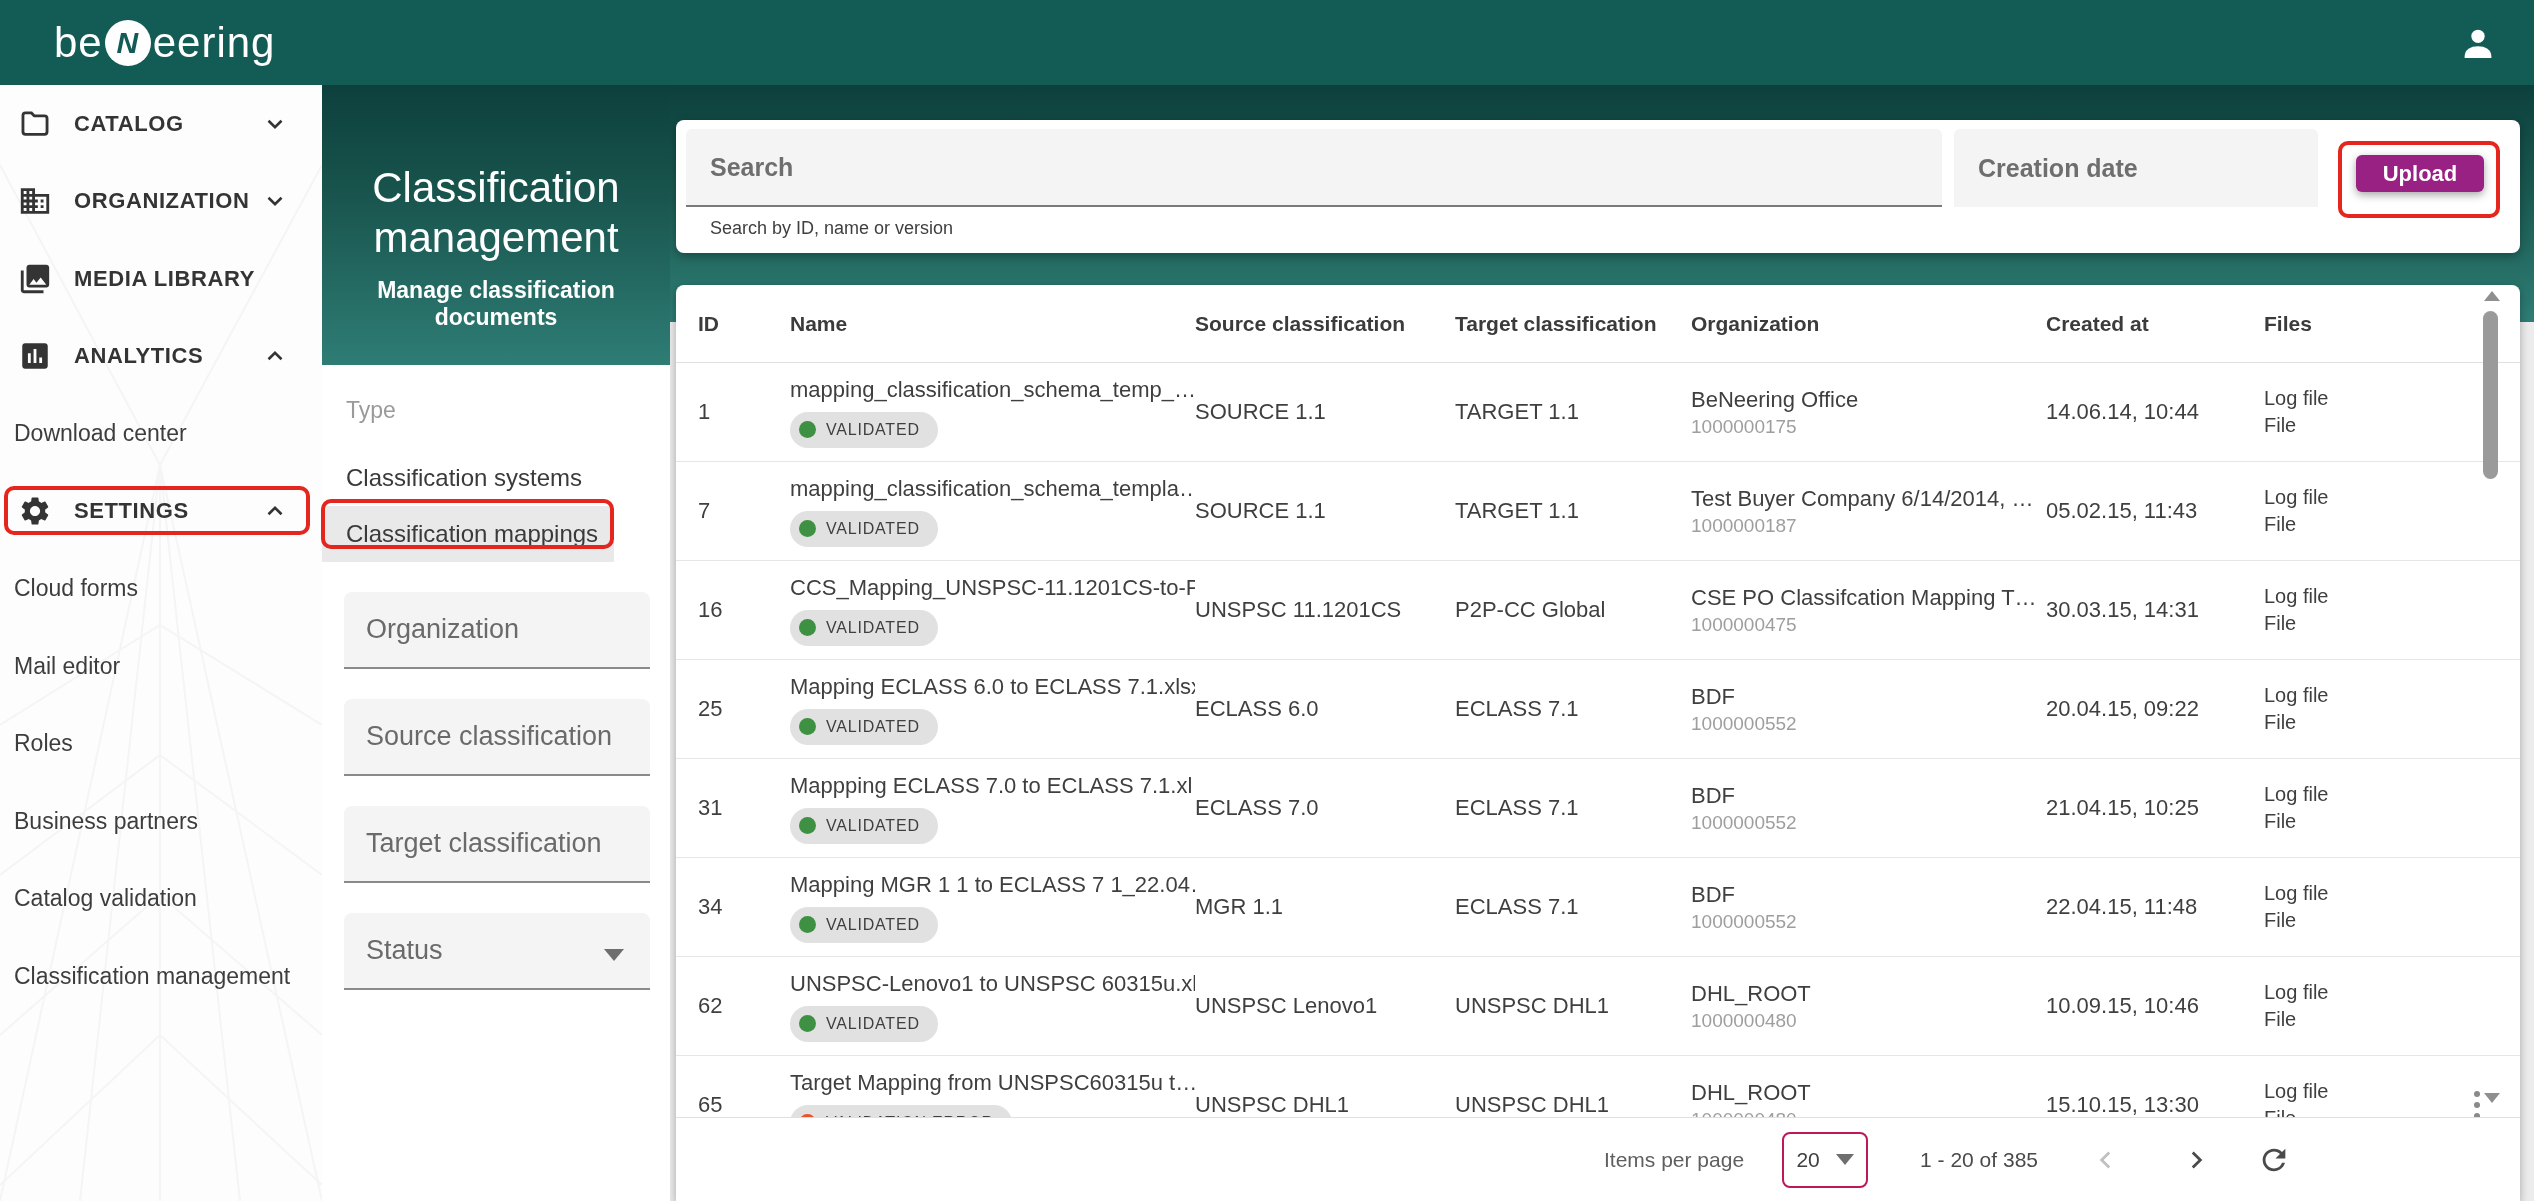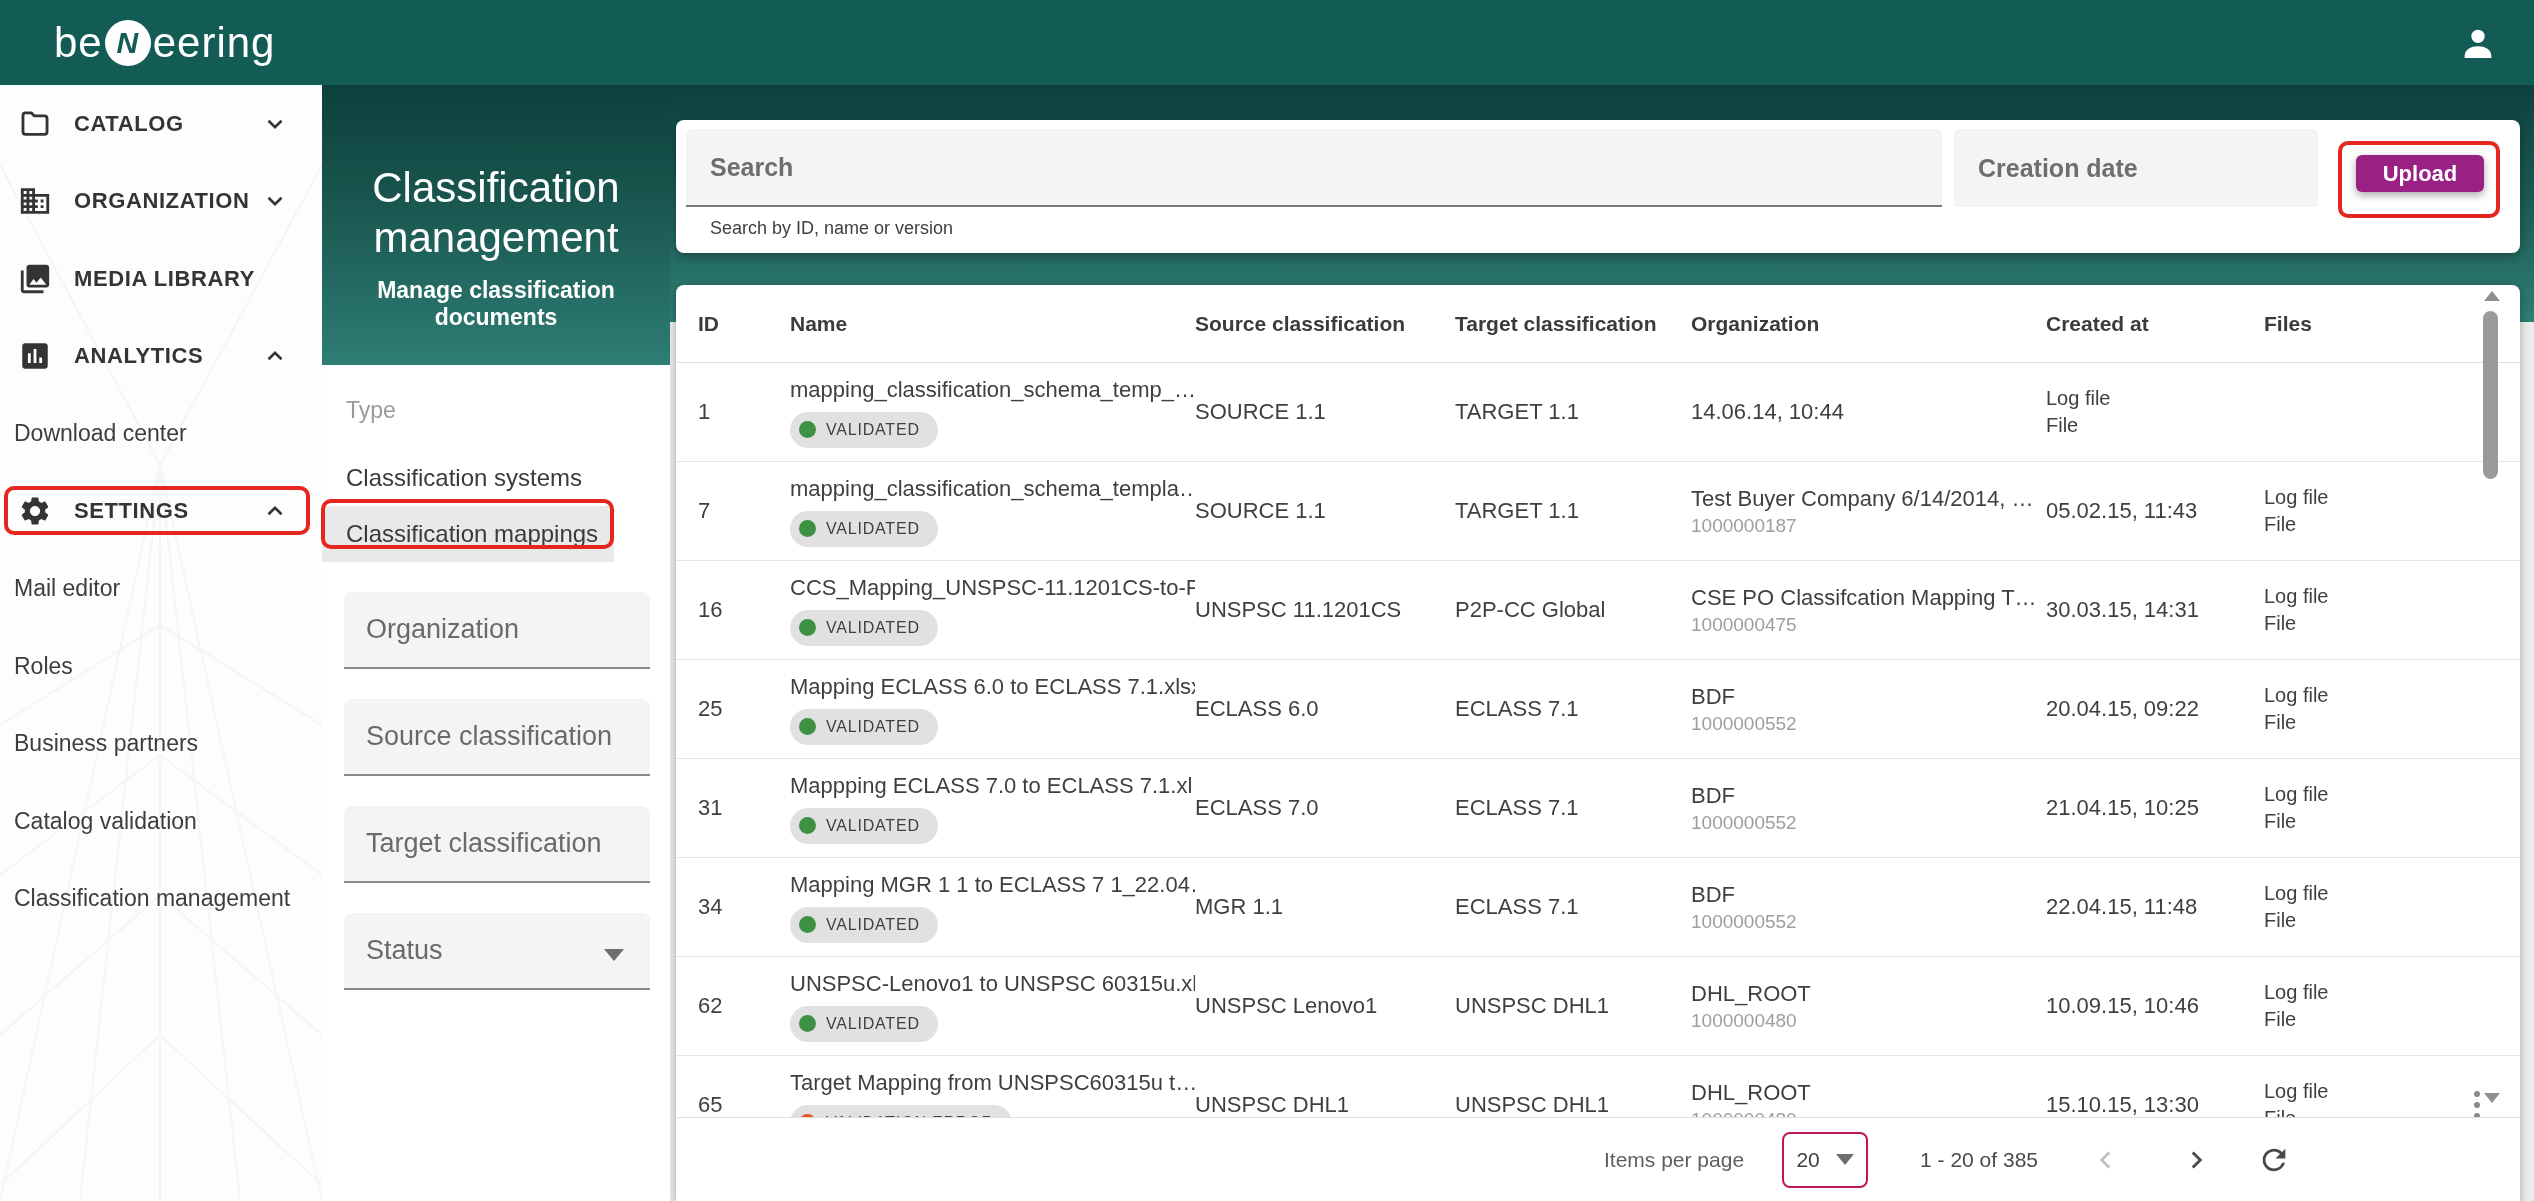--- a/index.html
+++ b/index.html
@@ -176,20 +176,23 @@
         <svg class="ic" viewBox="0 0 24 24">
             <path d="M19.14 12.94c.04-.3.06-.61.06-.94 0-.32-.02-.64-.07-.94l2.03-1.58c.18-.14.23-.41.12-.61l-1.92-3.32c-.12-.22-.37-.29-.59-.22l-2.39.96c-.5-.38-1.03-.7-1.62-.94l-.36-2.54c-.04-.24-.24-.41-.48-.41h-3.84c-.24 0-.43.17-.47.41l-.36 2.54c-.59.24-1.13.57-1.62.94l-2.39-.96c-.22-.08-.47 0-.59.22L2.74 8.87c-.12.21-.08.47.12.61l2.03 1.58c-.05.3-.09.63-.09.94s.02.64.07.94l-2.03 1.58c-.18.14-.23.41-.12.61l1.92 3.32c.12.22.37.29.59.22l2.39-.96c.5.38 1.03.7 1.62.94l.36 2.54c.05.24.24.41.48.41h3.84c.24 0 .44-.17.47-.41l.36-2.54c.59-.24 1.13-.56 1.62-.94l2.39.96c.22.08.47 0 .59-.22l1.92-3.32c.12-.22.07-.47-.12-.61l-2.01-1.58zM12 15.6c-1.98 0-3.6-1.62-3.6-3.6s1.62-3.6 3.6-3.6 3.6 1.62 3.6 3.6-1.62 3.6-3.6 3.6z" fill="#343434"></path>
           </svg>
         <span class="lbl">SETTINGS</span>
         <svg class="chev" viewBox="0 0 24 24">
             <path d="M6 15l6-6 6 6" fill="none" stroke="#343434" stroke-width="2.4"></path>
           </svg>
       </div>
 
       <div class="si si-sub">
+        <span>Cloud forms</span>
+      </div>
+      <div class="si si-sub">
         <span>Mail editor</span>
       </div>
       <div class="si si-sub">
         <span>Roles</span>
       </div>
       <div class="si si-sub">
         <span>Business partners</span>
       </div>
       <div class="si si-sub">
         <span>Catalog validation</span>
@@ -265,20 +268,24 @@
           <div class="cell">1</div>
           <div class="cell name-cell">
             <div class="doc-name">mapping_classification_schema_temp_…</div>
             <div class="badge validated">
                 <span class="dot"></span>
                 <span class="btxt">VALIDATED</span>
               </div>
           </div>
           <div class="cell">SOURCE 1.1</div>
           <div class="cell">TARGET 1.1</div>
+          <div class="cell org-cell">
+              <div class="org-name">BeNeering Office</div>
+              <div class="org-id">1000000175</div>
+            </div>
           <div class="cell">14.06.14, 10:44</div>
           <div class="cell files-cell">
               <div>Log file</div>
               <div>File</div>
             </div>
           <div></div>
         </div>
 
         <div class="tgrid trow">
           <div class="cell">7</div>

